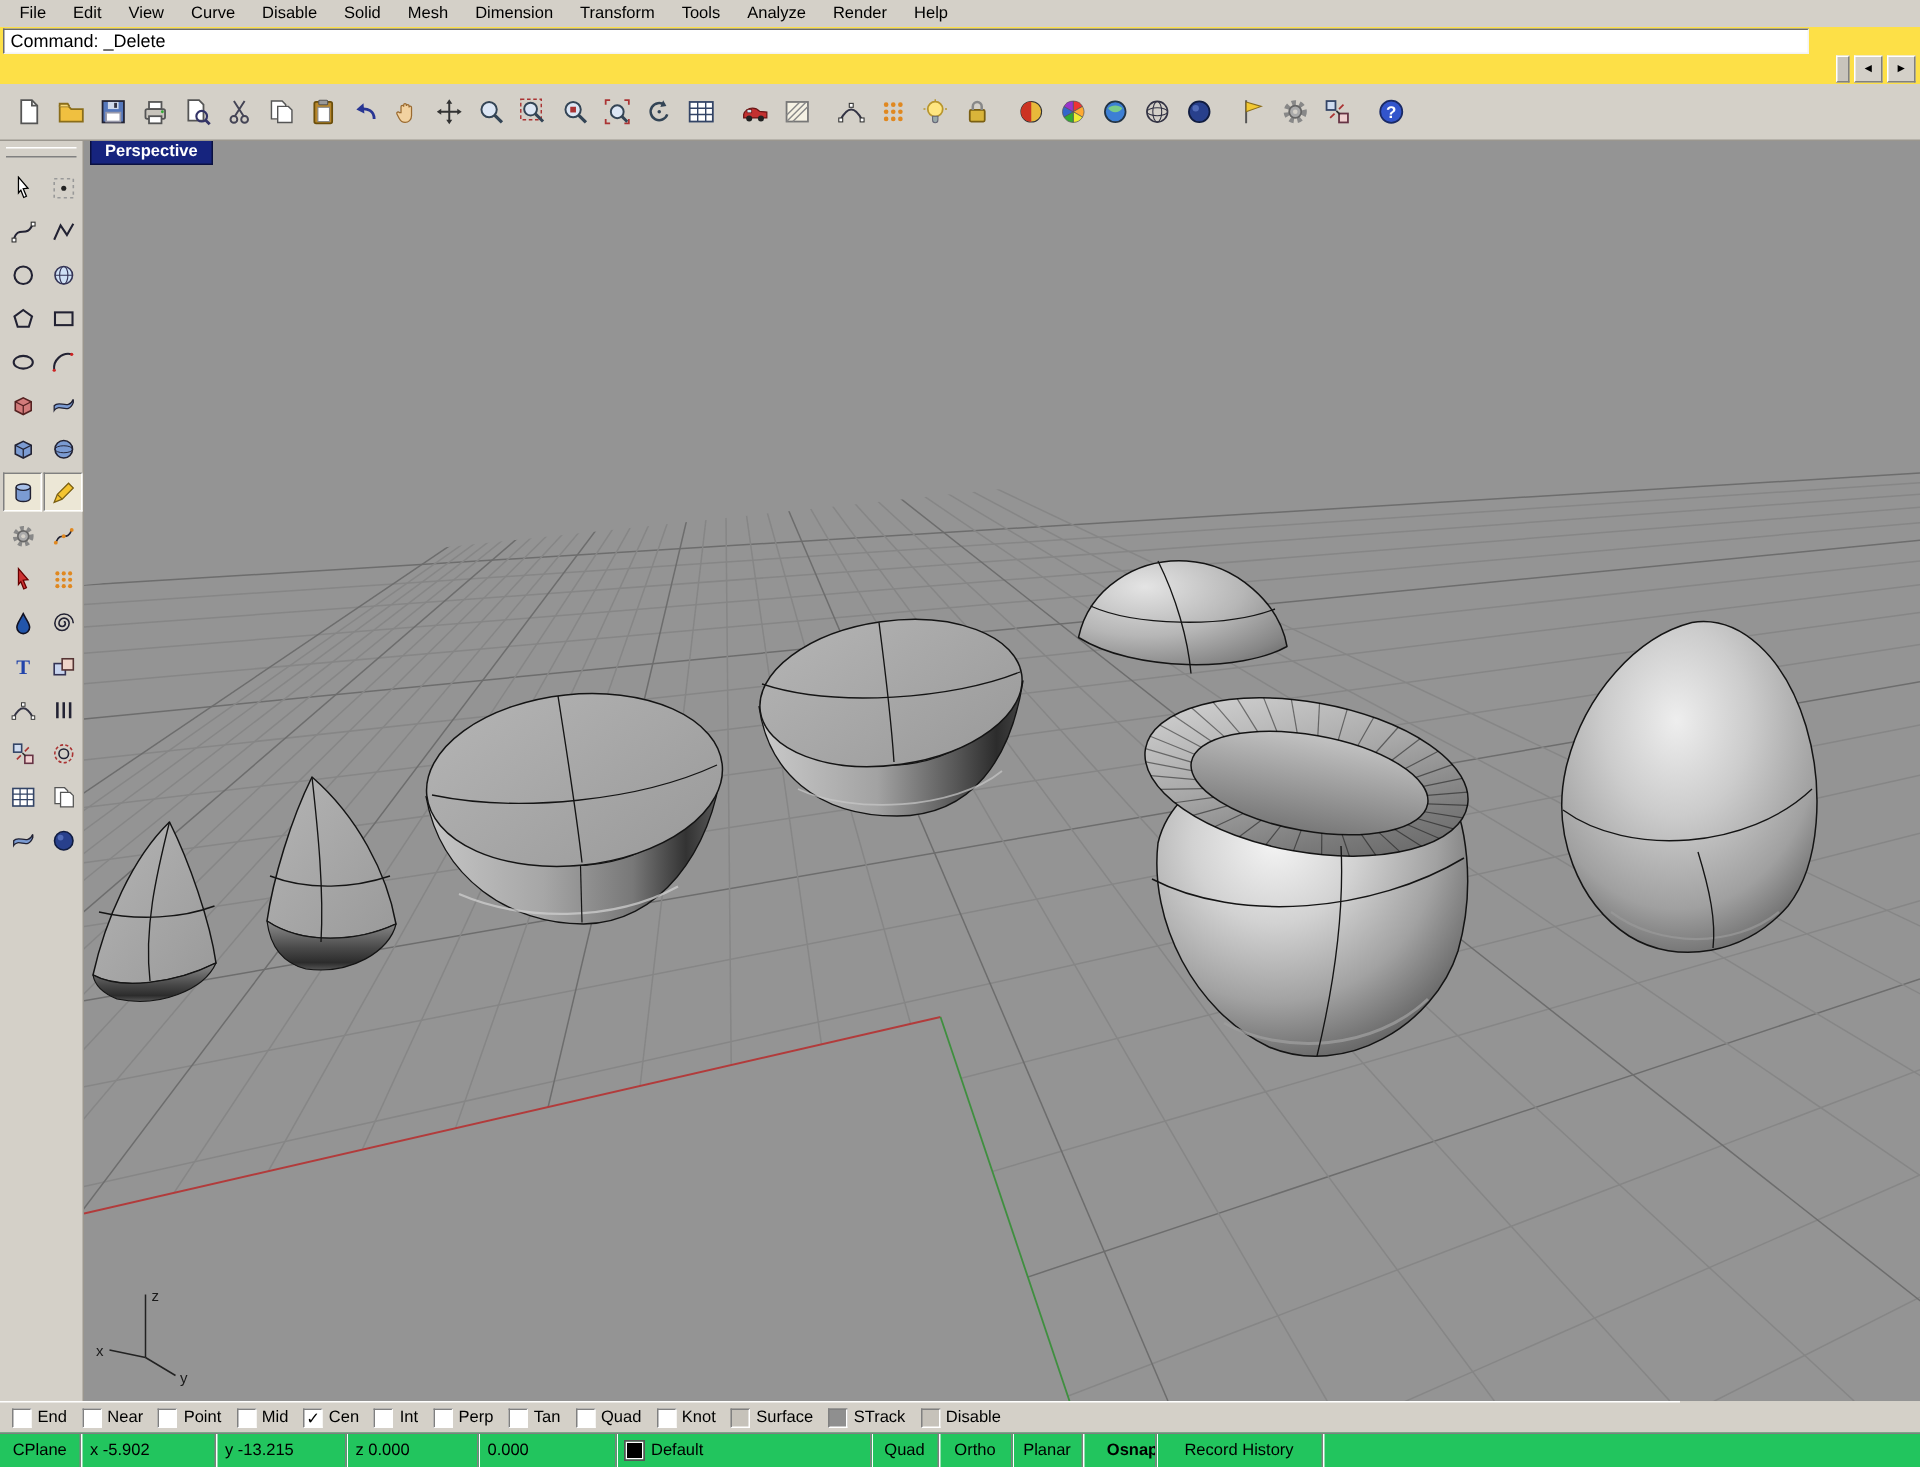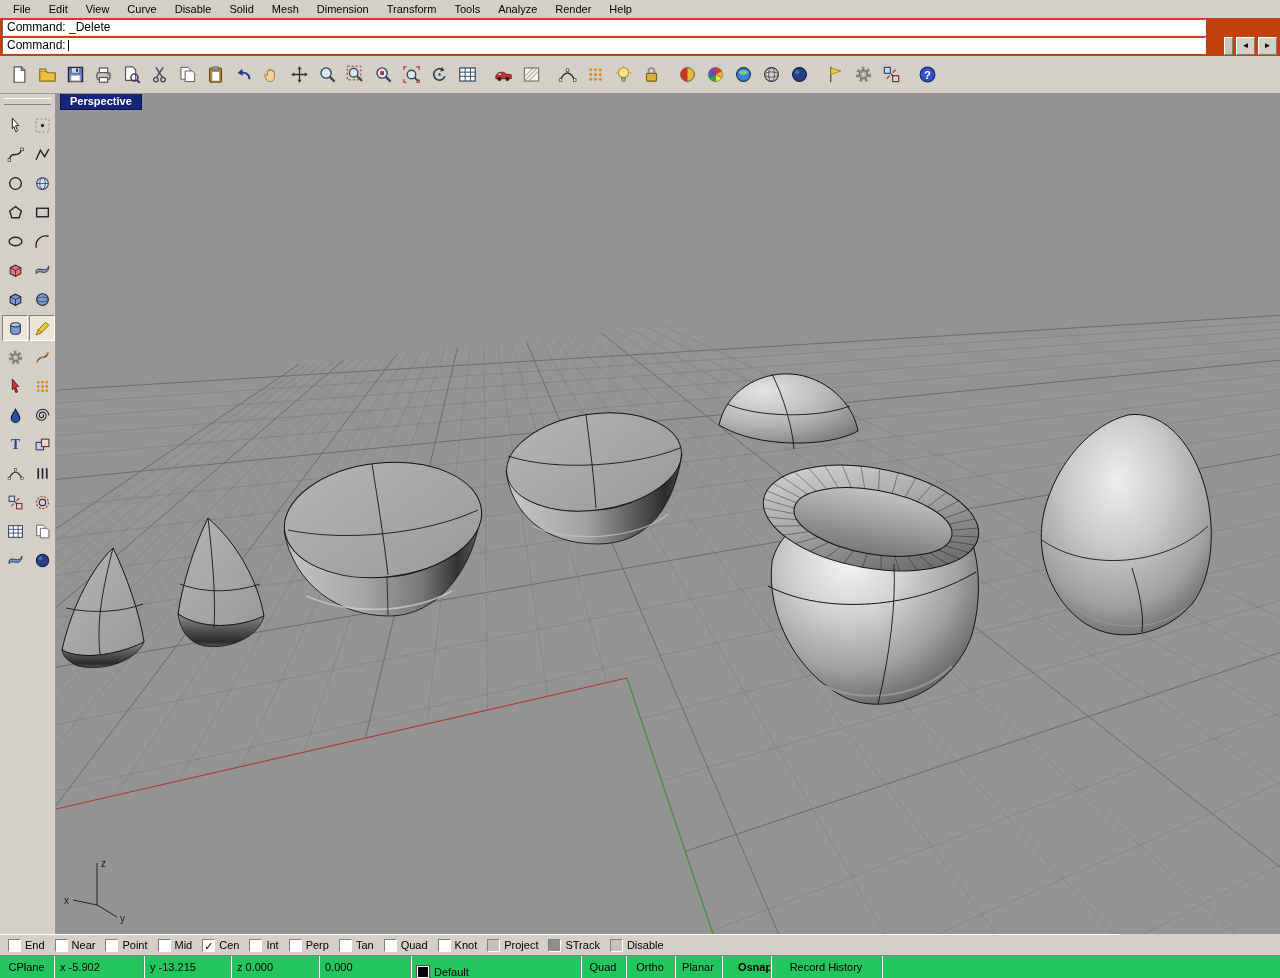--- a/index.html
+++ b/index.html
@@ -4,21 +4,21 @@
 <style>
   html,body{margin:0;padding:0;}
   body{width:1280px;height:978px;position:relative;overflow:hidden;
        background:#d4d0c8;font-family:"Liberation Sans",sans-serif;font-size:11px;color:#000;}
 
   
   #menubar{position:absolute;left:0;top:0;width:1280px;height:18px;display:flex;align-items:center;padding-left:4px;}
   .menu-item{padding:2px 9px;cursor:default;white-space:nowrap;}
 
   
-  #cmdarea{position:absolute;left:0;top:18px;width:1280px;height:38px;background:#c2410c;}
+  #cmdarea{position:absolute;left:0;top:18px;width:1280px;height:38px;background:#fde047;}
   .cmd-row{position:absolute;left:2px;width:1198px;height:15px;background:#fff;
            border:1px solid;border-color:#6a6a6a #f4f4f4 #f4f4f4 #6a6a6a;
            font-size:12px;line-height:15px;padding-left:4px;white-space:pre;}
   #cmd-row-1{top:1px;}
   #cmd-row-2{top:19px;}
   .caret{display:inline-block;width:1px;height:11px;background:#000;margin-left:2px;vertical-align:-2px;}
   #cmd-side{position:absolute;right:3px;top:19px;height:17px;display:flex;gap:3px;align-items:center;}
   .cmd-grip{width:7px;height:16px;background:#c8c4bc;border:1px solid;border-color:#fff #808080 #808080 #fff;}
   .cmd-btn{width:17px;height:16px;background:#d4d0c8;border:1px solid;border-color:#fff #808080 #808080 #fff;
            font-size:8px;text-align:center;line-height:15px;cursor:default;}
@@ -341,21 +341,20 @@
       <div class="menu-item">Dimension</div>
       <div class="menu-item">Transform</div>
       <div class="menu-item">Tools</div>
       <div class="menu-item">Analyze</div>
       <div class="menu-item">Render</div>
       <div class="menu-item">Help</div>
     </div>
 
   <div id="cmdarea">
     <div class="cmd-row" id="cmd-row-1"><span>Command: _Delete</span></div>
-    <div class="cmd-row" id="cmd-row-2"><span>Command:</span><span class="caret"></span></div>
     <div id="cmd-side">
       <div class="cmd-grip"></div>
       <div class="cmd-btn">◄</div>
       <div class="cmd-btn">►</div>
     </div>
   </div>
 
   <div id="toolbar">
       <div class="tbtn">
         <svg viewBox="0 0 16 16">
@@ -939,21 +938,21 @@
       <div class="ositem">
         <div class="obox"></div>
         <span>Quad</span>
       </div>
       <div class="ositem">
         <div class="obox"></div>
         <span>Knot</span>
       </div>
       <div class="ositem">
         <div class="obox flat"></div>
-        <span>Project</span>
+        <span>Surface</span>
       </div>
       <div class="ositem">
         <div class="obox dark"></div>
         <span>STrack</span>
       </div>
       <div class="ositem">
         <div class="obox flat"></div>
         <span>Disable</span>
       </div>
     </div>
@@ -967,21 +966,21 @@
       </div>
       <div class="scell" style="width: 87px; min-width: 87px;">
         <span>y -13.215</span>
       </div>
       <div class="scell" style="width: 88px; min-width: 88px;">
         <span>z 0.000</span>
       </div>
       <div class="scell" style="width: 92px; min-width: 92px;">
         <span>0.000</span>
       </div>
-      <div class="scell" style="width: 170px; min-width: 170px; align-items: flex-end;">
+      <div class="scell" style="width: 170px; min-width: 170px;">
         <div class="swatch" style="background: rgb(0, 0, 0);"></div>
         <span>Default</span>
       </div>
       <div class="scell toggle" style="width: 45px; min-width: 45px;">
         <span>Quad</span>
       </div>
       <div class="scell toggle" style="width: 49px; min-width: 49px;">
         <span>Ortho</span>
       </div>
       <div class="scell toggle" style="width: 47px; min-width: 47px;">

